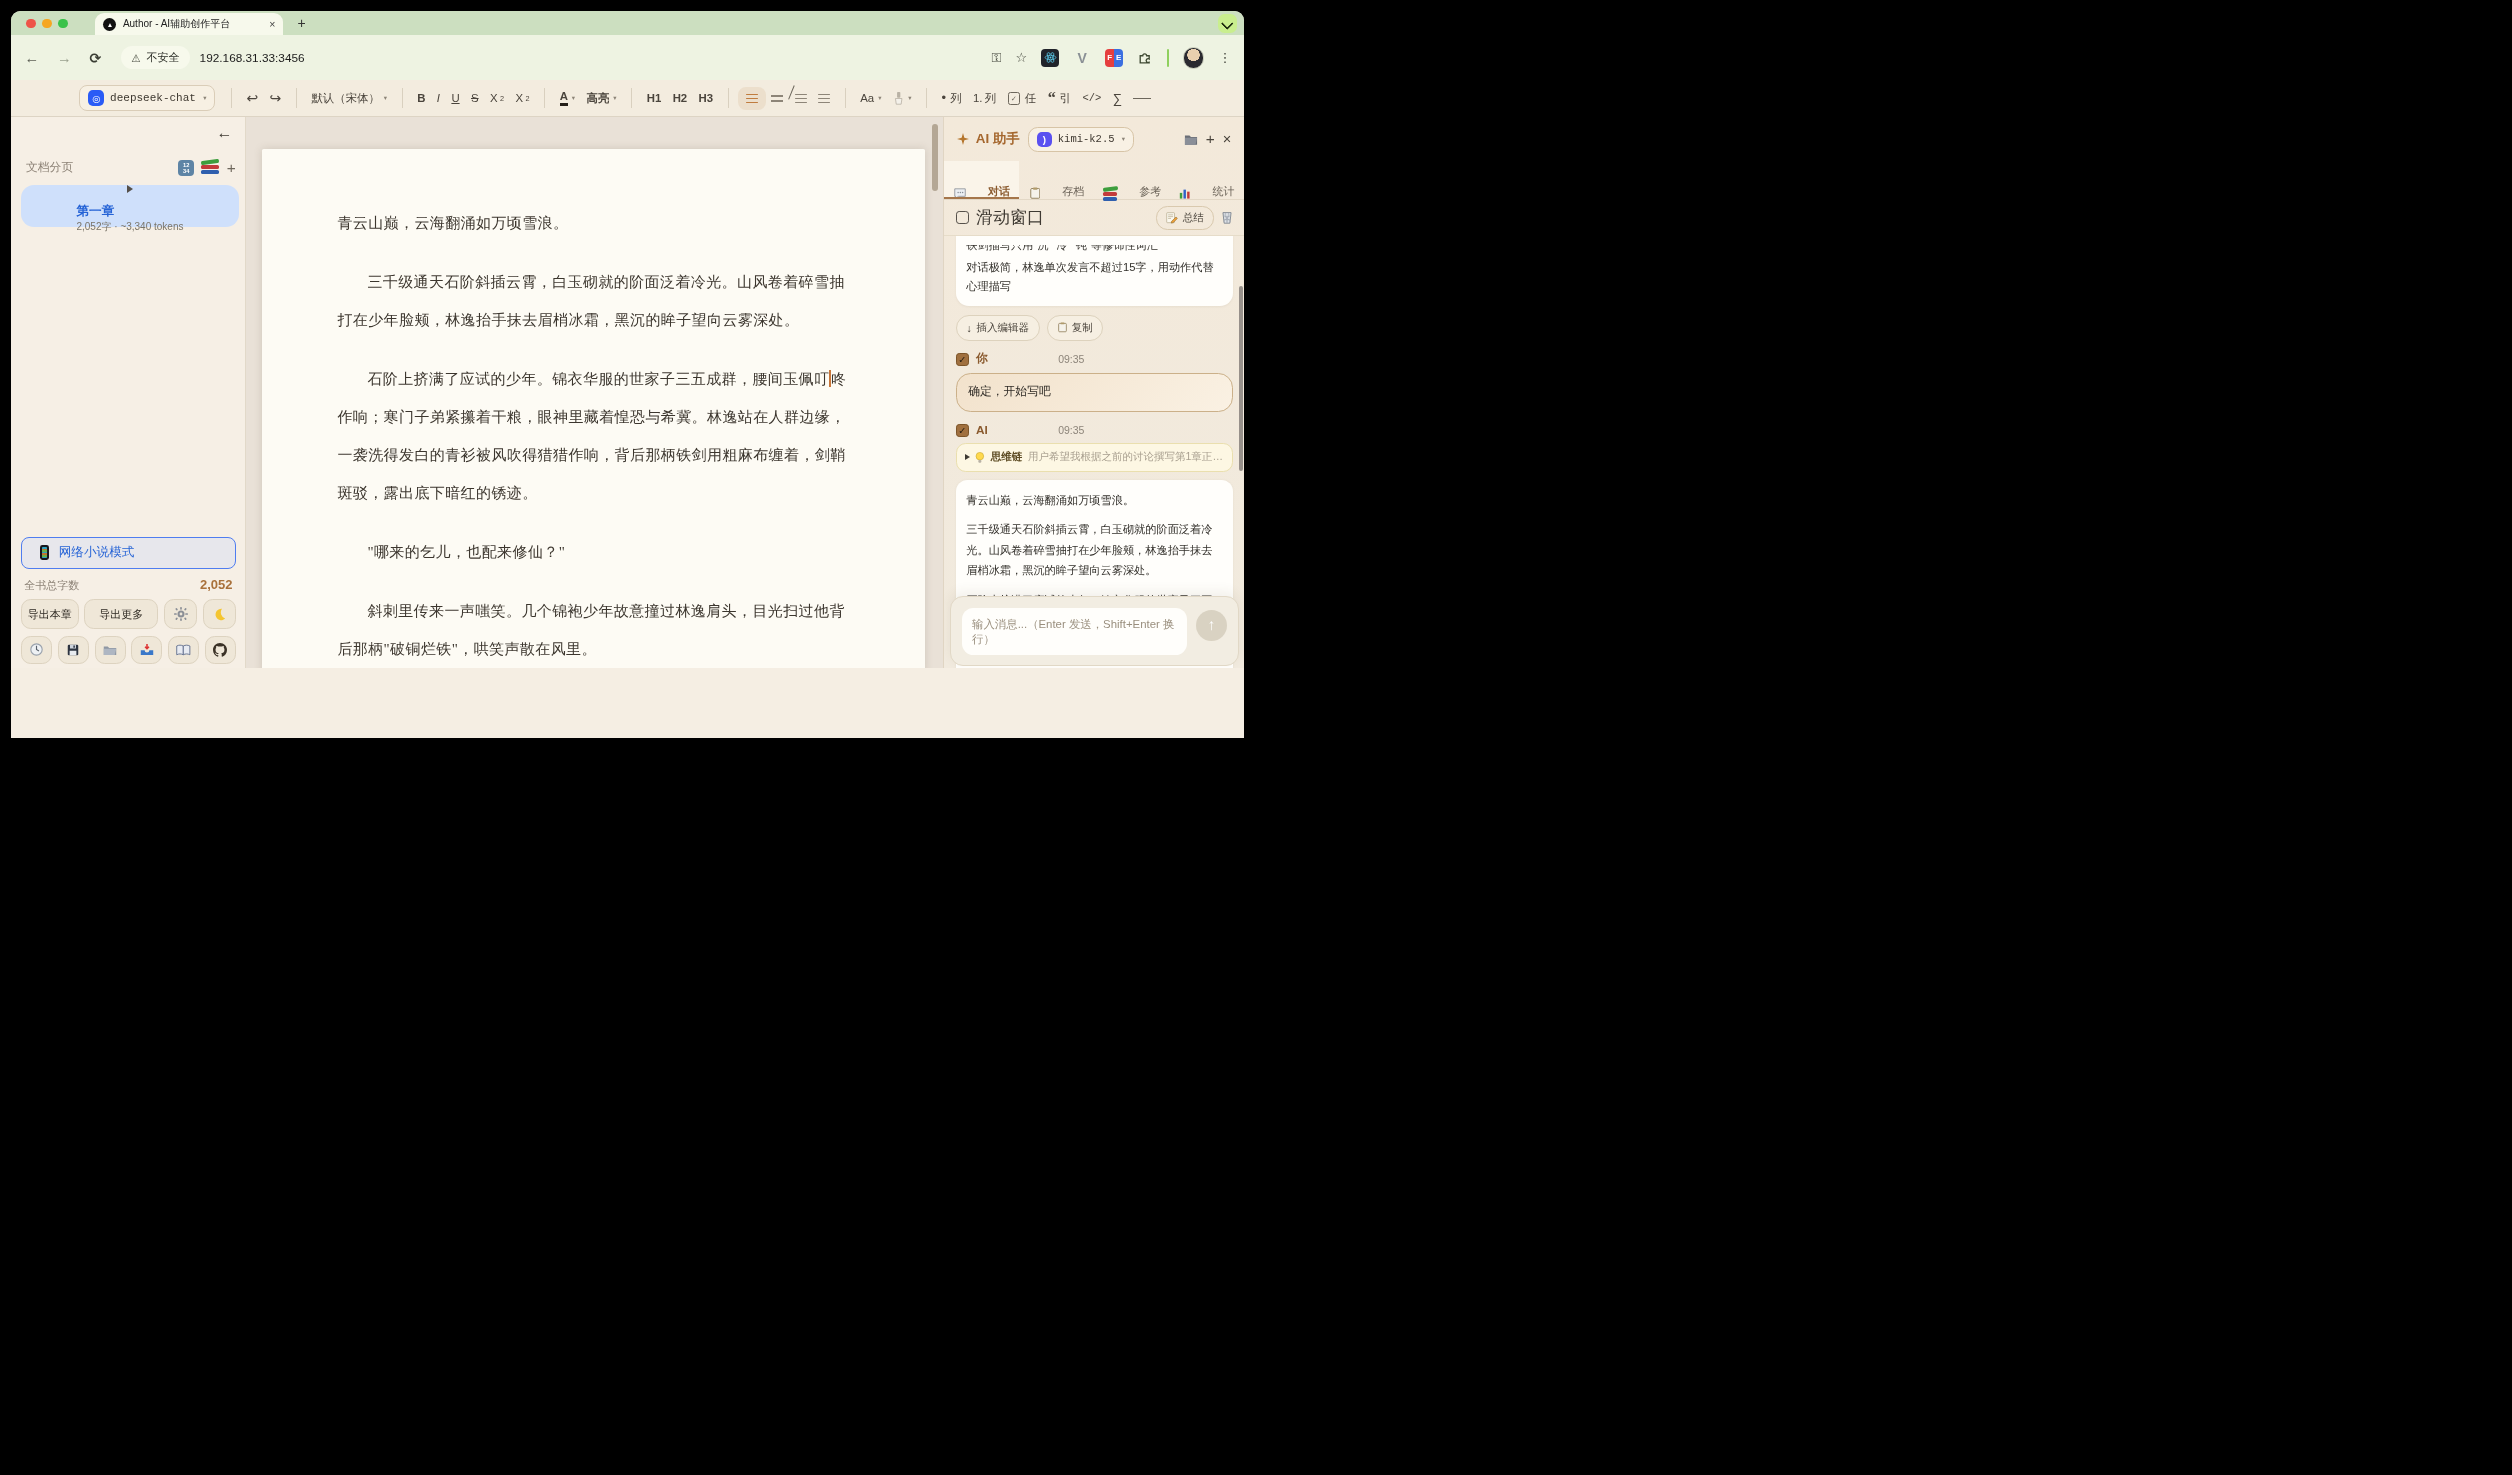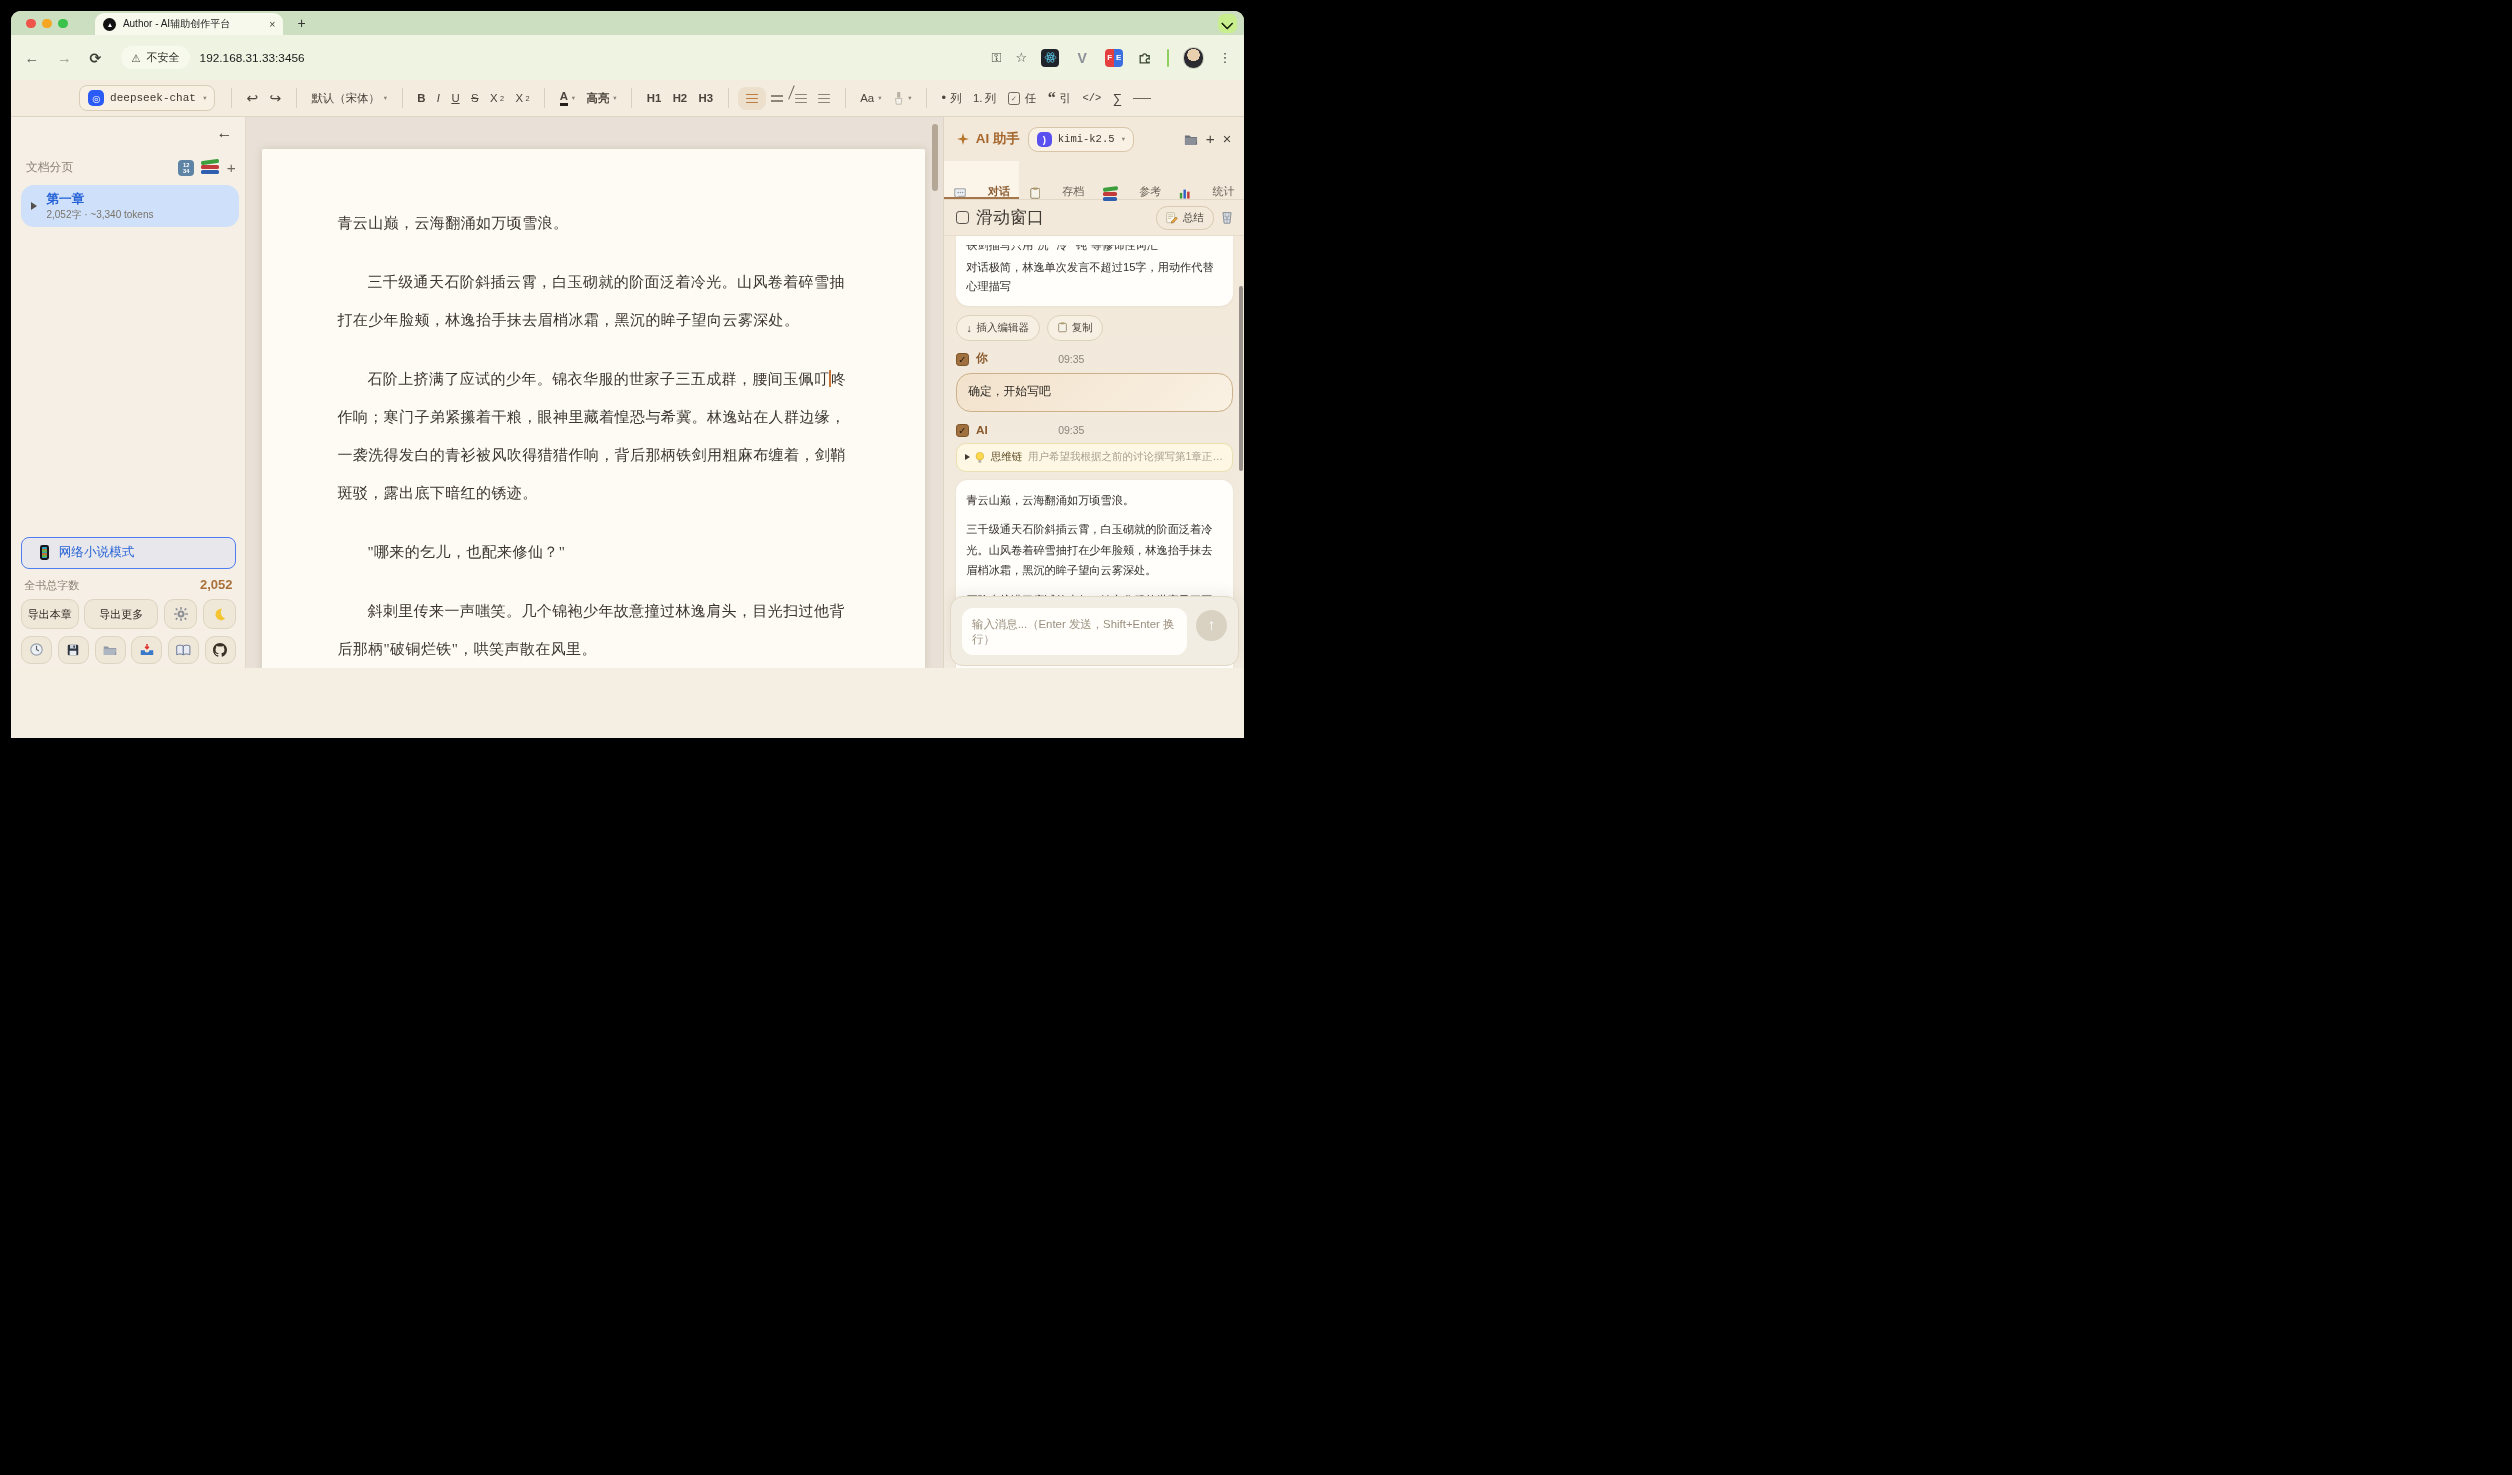--- a/index.html
+++ b/index.html
@@ -96,21 +96,21 @@
   .num-badge{width:16px;height:16px;border-radius:4px;background:#5e84a5;color:#fff;font-size:5.7px;
              line-height:6.5px;display:flex;align-items:center;justify-content:center;text-align:center;
              font-weight:bold;margin-right:6.5px;white-space:pre;}
   .books{width:18px;height:16px;position:relative;margin-right:8px;}
   .books i{position:absolute;border-radius:1.6px;height:4px;left:0;right:0;}
   .books .b1{top:0;background:#3d9e3d;transform:rotate(-8deg);}
   .books .b2{top:4.9px;background:#c23b3b;}
   .books .b3{top:9.7px;background:#2f5fae;}
   .side-plus{font-size:15.4px;color:#6e675c;}
   .chapter-card{position:absolute;left:9.7px;right:6.5px;top:68px;height:42px;background:#cfe0fb;
-                border-radius:13px;display:flex;align-items:center;padding:0 9.7px;box-sizing:border-box;gap:9.7px;}
+                border-radius:13px;display:flex;align-items:center;padding:0 9.7px;box-sizing:border-box;gap:9.7px;flex-direction:column;}
   .tri{width:0;height:0;border-left:6.5px solid #55504a;border-top:4px solid transparent;
        border-bottom:4px solid transparent;flex:none;}
   .chapter-title{font-size:12.6px;font-weight:bold;color:#2563d6;line-height:1.35;}
   .chapter-meta{font-size:10px;color:#7a7468;}
   .side-bottom{position:absolute;left:9.7px;right:9.7px;bottom:4.9px;}
   .mode-btn{height:32px;border:1.3px solid #4f7df0;background:#e7e7ec;border-radius:8px;
             display:flex;align-items:center;justify-content:flex-start;gap:9.7px;padding:0 18px;
             color:#2563d6;font-size:12.6px;box-sizing:border-box;}
   .phone-ico{width:9px;height:14.6px;background:#16161c;border-radius:2.4px;position:relative;flex:none;}
   .phone-ico i{position:absolute;inset:1.6px;background:repeating-linear-gradient(#3bd,#3bd 1.6px,#d83 1.6px,#d83 3.2px,#7c5 3.2px,#7c5 4.9px);border-radius:0.8px;opacity:.85;}
@@ -173,21 +173,21 @@
             border-radius:13px;padding:4.9px 9.7px;font-size:10.5px;color:#4a443c;}
   .msg-head{display:flex;align-items:center;gap:7.3px;margin:3.2px 0 5.7px;}
   .msg-who{font-size:11.8px;font-weight:bold;color:#8a5a2e;}
   .msg-time{font-size:10.5px;color:#8d857a;margin-left:63px;}
   .user-bubble{background:linear-gradient(135deg,#f2e2cc,#faf1e3);border:0.8px solid #cbb089;
                border-radius:14.6px;padding:10.5px 11.4px;font-size:11.8px;color:#2f2b26;margin-bottom:11.4px;}
   .cot{background:#fdf7e3;border:0.8px solid #eadfae;border-radius:9.7px;padding:6.5px 8px;display:flex;
        align-items:center;gap:5.7px;font-size:10.5px;margin-bottom:8px;}
   .cot .tri2{width:0;height:0;border-left:5.7px solid #3e3a33;border-top:3.7px solid transparent;
              border-bottom:3.7px solid transparent;flex:none;}
-  .cot-label{font-weight:normal;color:#5c4a22;flex:none;}
+  .cot-label{font-weight:bold;color:#5c4a22;flex:none;}
   .cot-prev{color:#a89f8f;white-space:nowrap;overflow:hidden;text-overflow:ellipsis;flex:1;}
   .ai-bubble{background:#fffefb;border-radius:11.4px;padding:9.7px 10.5px;font-size:11.2px;line-height:1.8;
              color:#33302b;box-shadow:0 0.8px 2.4px rgba(100,85,60,.08);}
   .ai-bubble p{margin:0 0 9.7px;}
   .chat-scroll{position:absolute;right:1.6px;top:169px;width:4px;height:185px;border-radius:2.4px;background:#97908a;}
   .input-card{position:absolute;left:5.7px;right:5.7px;bottom:2.4px;background:#f2ede2;border:0.8px solid #e1d8c6;
               border-radius:13px;padding:10.5px;display:flex;gap:9px;align-items:flex-start;
               box-shadow:0 -4.9px 11.4px rgba(80,65,45,.07);}
   .msg-input{flex:1;height:47px;background:#fffefb;border:none;border-radius:11.4px;resize:none;
              padding:9px 10.5px;font-size:11.4px;color:#3e3830;box-sizing:border-box;outline:none;

